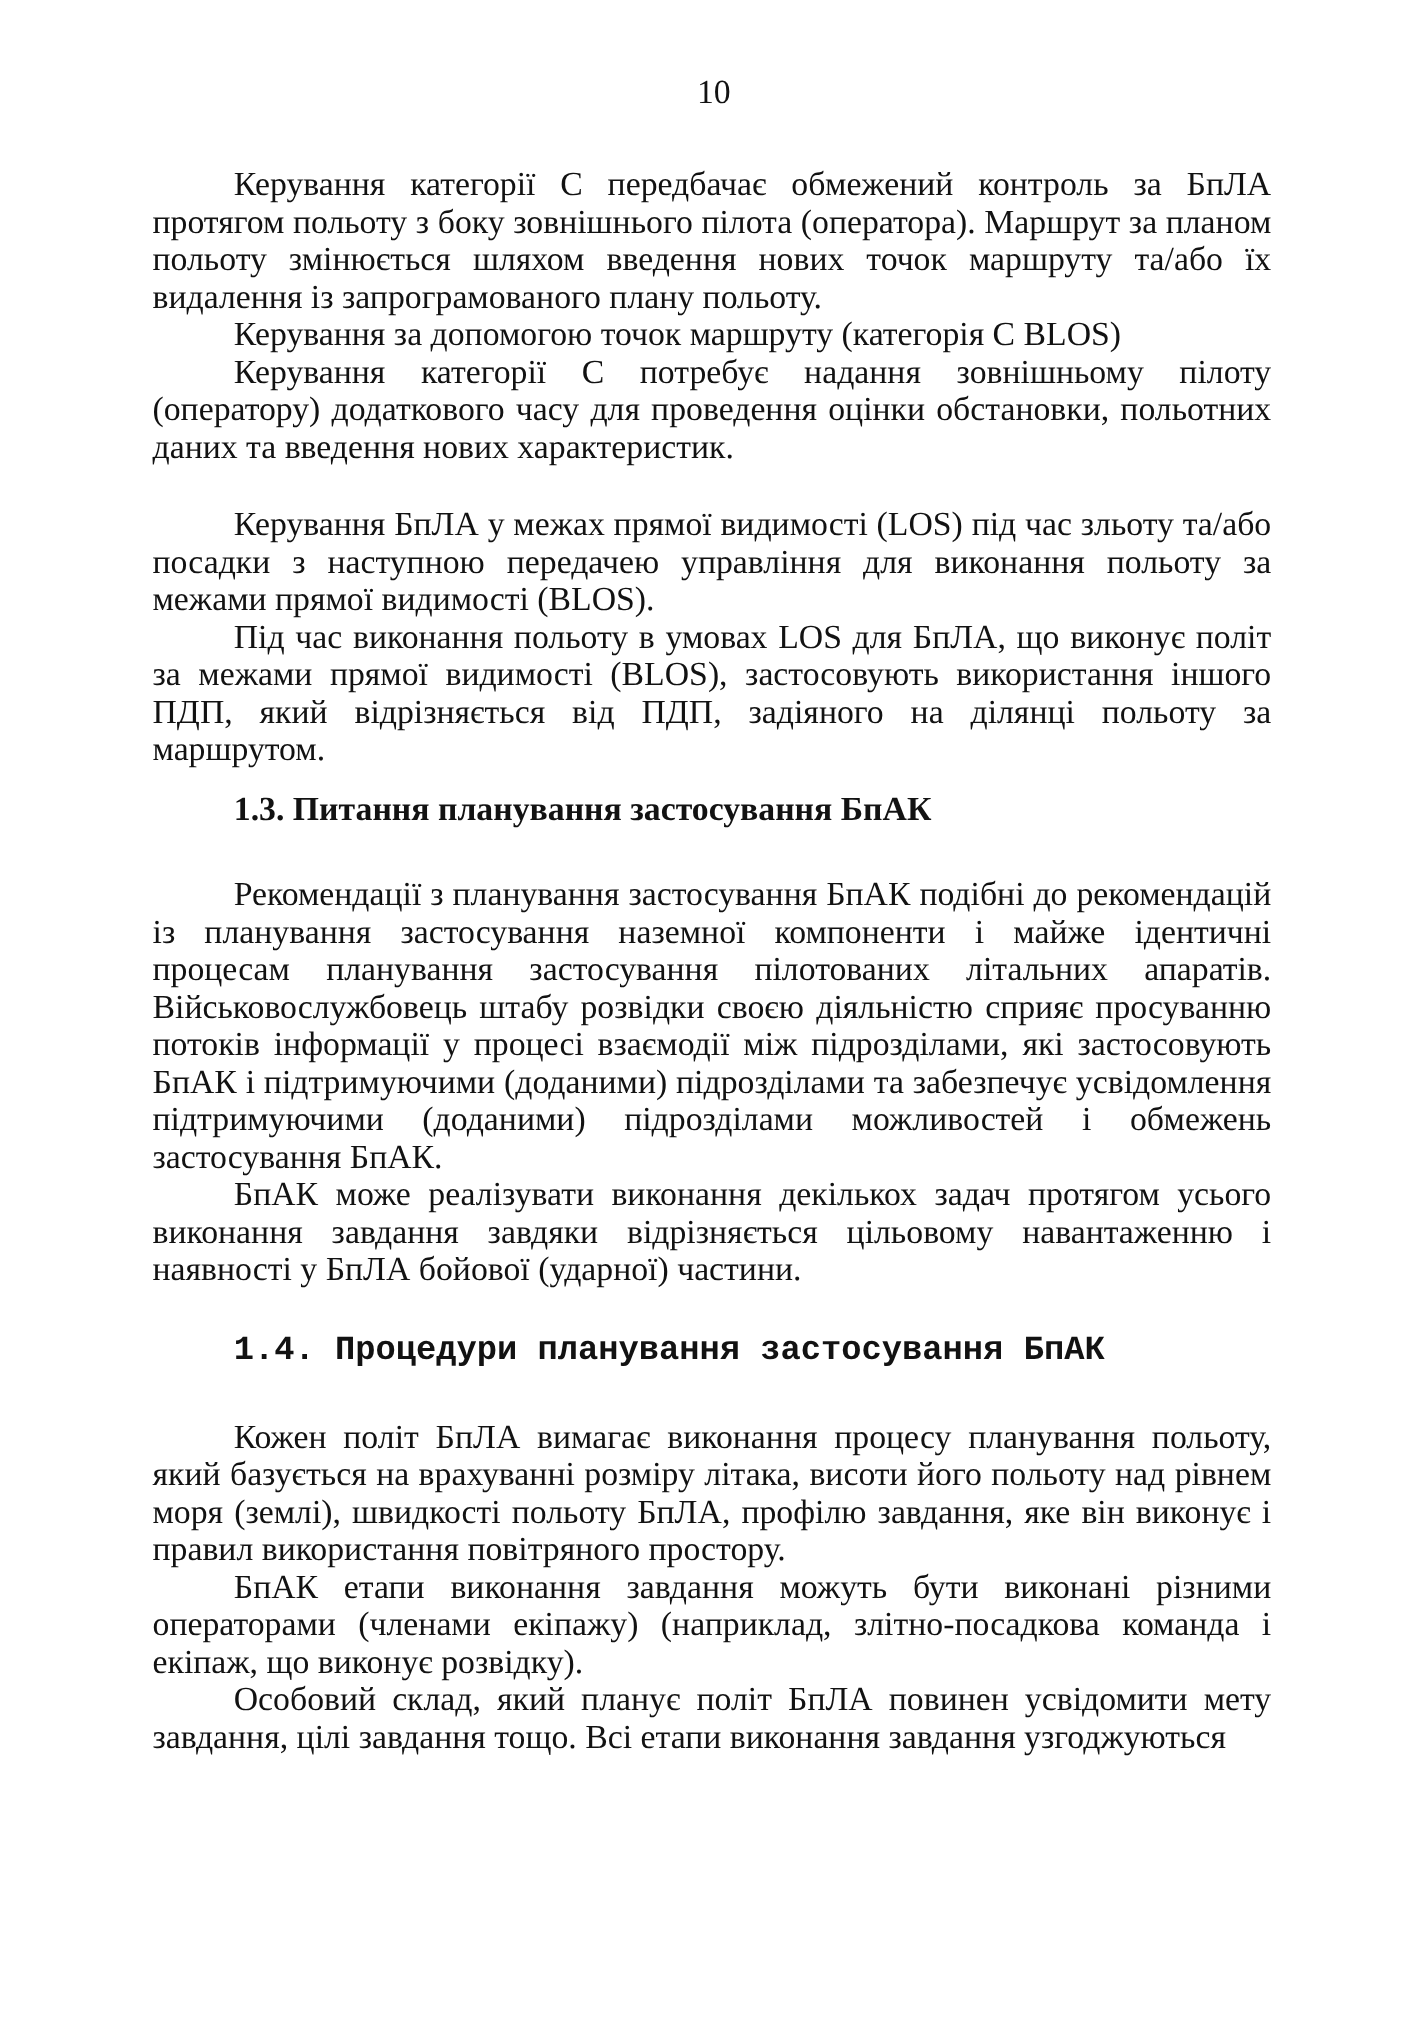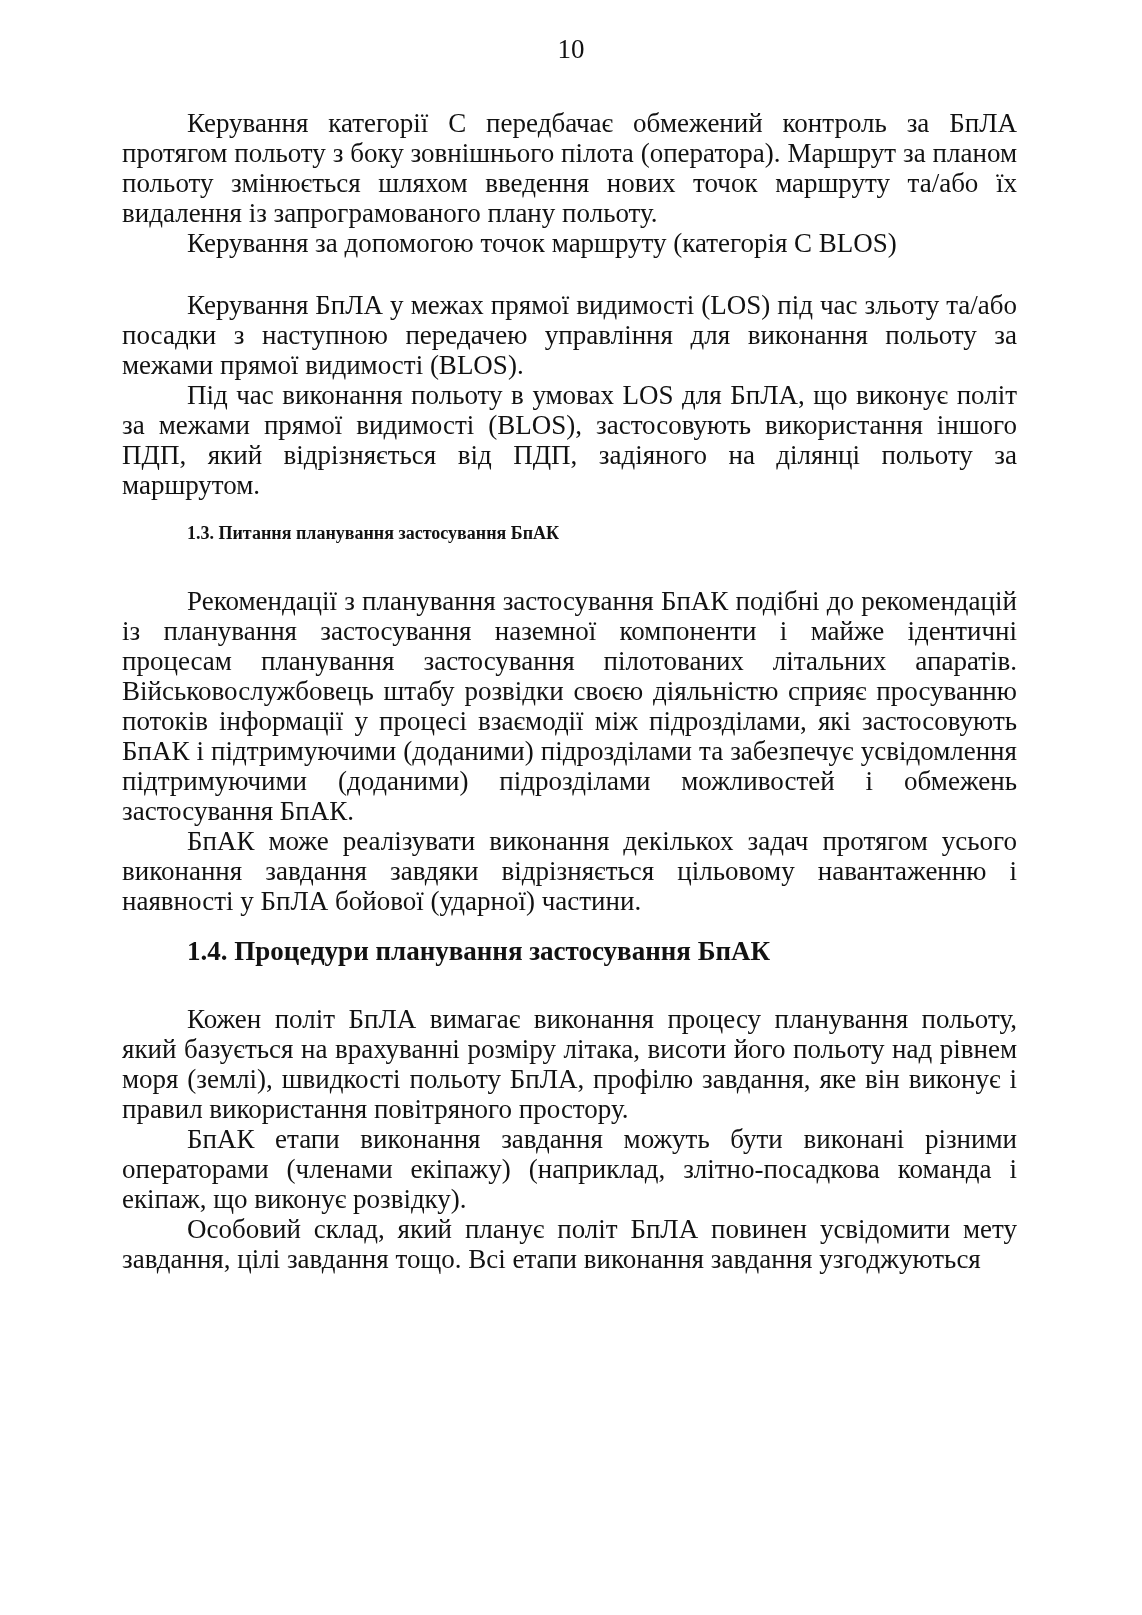--- a/index.html
+++ b/index.html
@@ -10,21 +10,21 @@
   .page {
     position: relative;
     width: 1142px;
     height: 1615px;
     background: #ffffff;
     color: #121212;
     font-family: "Liberation Serif", "DejaVu Serif", serif;
     overflow: hidden;
   }
   .page-number {
-    padding-top: 34px;
+    padding-top: 58px;
     width: 100%;
     text-align: center;
     font-size: 27px;
     line-height: 30px;
   }
   .content {
     margin-top: 44px;
     margin-left: 122px;
     width: 895px;
     font-size: 27px;
@@ -39,43 +39,45 @@
   .para.space-before {
     margin-top: 32px;
   }
   .heading {
     margin: 18px 0 38px 0;
     text-indent: 65px;
     font-weight: bold;
     text-align: left;
   }
   .heading.space-before-lg {
-    margin-top: 20px;
+    margin-top: 36px;
+    font-family: Liberation Mono, monospace;
   }
 </style>
 </head>
 <body>
 
 <div class="page">
 
   <div class="page-number">10</div>
 
   <div class="content">
 
     <p class="para">Керування категорії С передбачає обмежений контроль за БпЛА протягом польоту з боку зовнішнього пілота (оператора). Маршрут за планом польоту змінюється шляхом введення нових точок маршруту та/або їх видалення із запрограмованого плану польоту.</p>
 
     <p class="para">Керування за допомогою точок маршруту (категорія С BLOS)</p>
 
+    <p class="para">Керування категорії С потребує надання зовнішньому пілоту (оператору) додаткового часу для проведення оцінки обстановки, польотних даних та введення нових характеристик.</p>
 
     <p class="para space-before">Керування БпЛА у межах прямої видимості (LOS) під час зльоту та/або посадки з наступною передачею управління для виконання польоту за межами прямої видимості (BLOS).</p>
 
 
     <p class="para">Під час виконання польоту в умовах LOS для БпЛА, що виконує політ за межами прямої видимості (BLOS), застосовують використання іншого ПДП, який відрізняється від ПДП, задіяного на ділянці польоту за маршрутом.</p>
 
-    <h2 class="heading content-heading" style="font-size:18px; line-height:30px;">1.3. Питання планування застосування БпАК</h2>
+    <h2 class="heading content-heading" style="font-size:27px; line-height:30px;">1.3. Питання планування застосування БпАК</h2>
 
     <p class="para">Рекомендації з планування застосування БпАК подібні до рекомендацій із планування застосування наземної компоненти і майже ідентичні процесам планування застосування пілотованих літальних апаратів. Військовослужбовець штабу розвідки своєю діяльністю сприяє просуванню потоків інформації у процесі взаємодії між підрозділами, які застосовують БпАК і підтримуючими (доданими) підрозділами та забезпечує усвідомлення підтримуючими (доданими) підрозділами можливостей і обмежень застосування БпАК.</p>
 
     <p class="para">БпАК може реалізувати виконання декількох задач протягом усього виконання завдання завдяки відрізняється цільовому навантаженню і наявності у БпЛА бойової (ударної) частини.</p>
 
     <h2 class="heading space-before-lg" style="font-size:27px; line-height:30px;">1.4. Процедури планування застосування БпАК</h2>
 
     <p class="para">Кожен політ БпЛА вимагає виконання процесу планування польоту, який базується на врахуванні розміру літака, висоти його польоту над рівнем моря (землі), швидкості польоту БпЛА, профілю завдання, яке він виконує і правил використання повітряного простору.</p>
 
     <p class="para">БпАК етапи виконання завдання можуть бути виконані різними операторами (членами екіпажу) (наприклад, злітно-посадкова команда і екіпаж, що виконує розвідку).</p>

